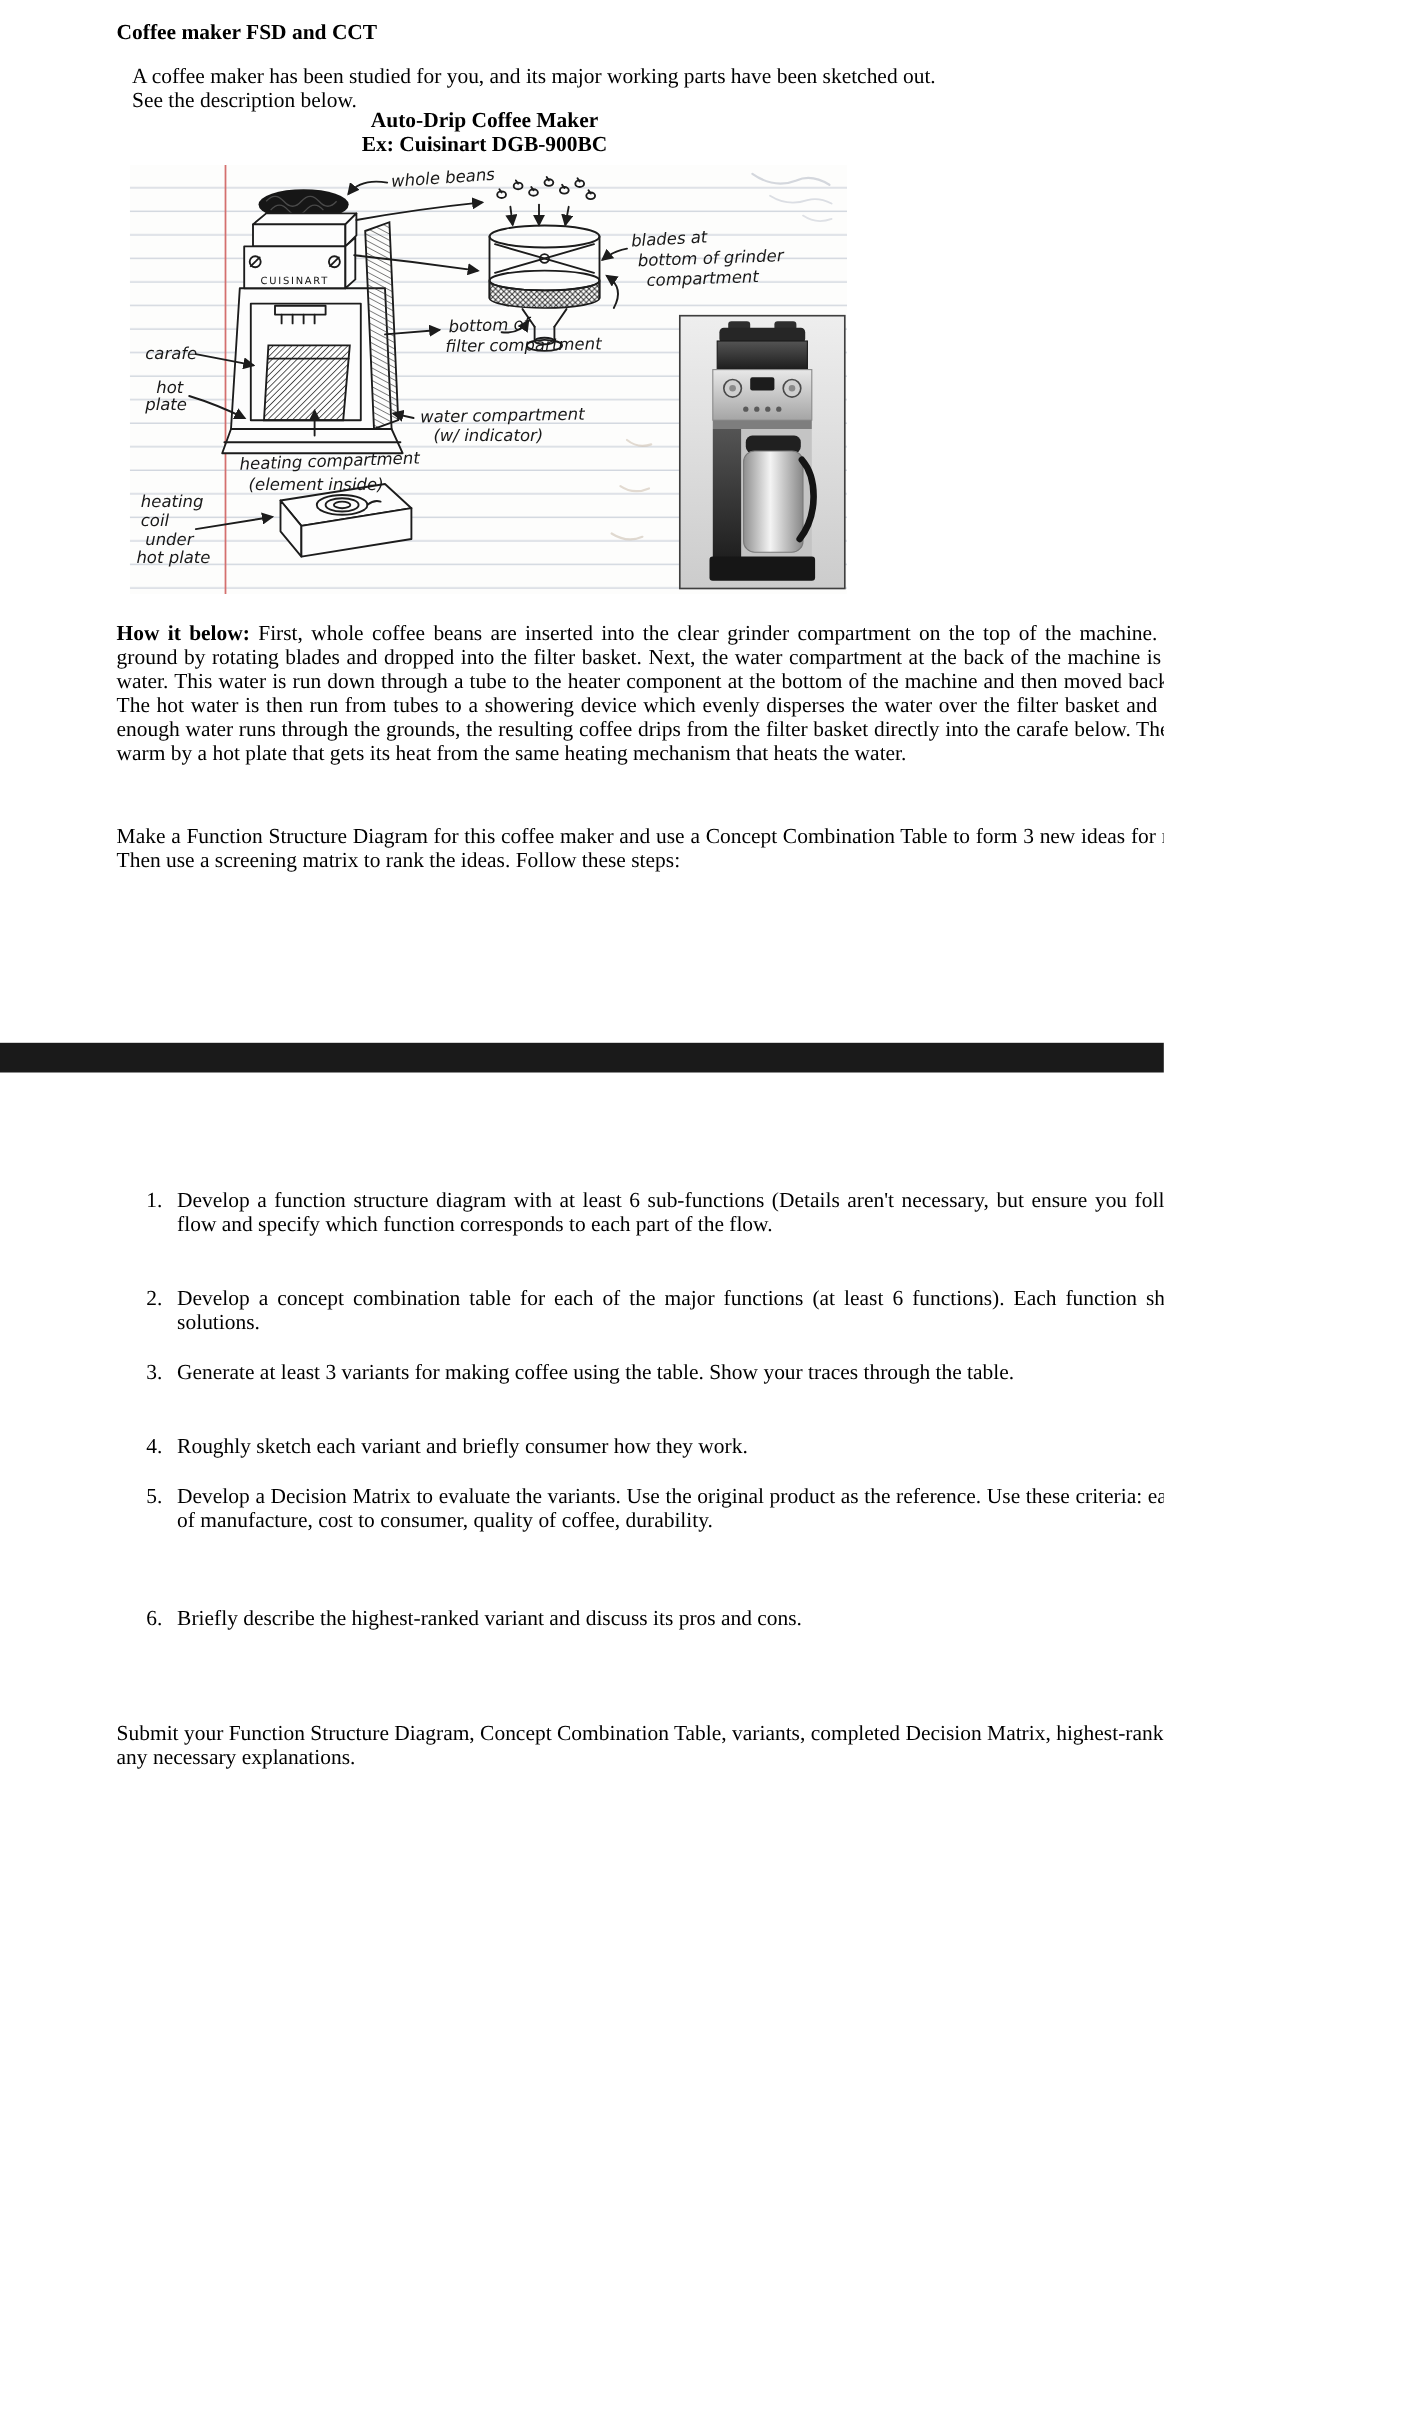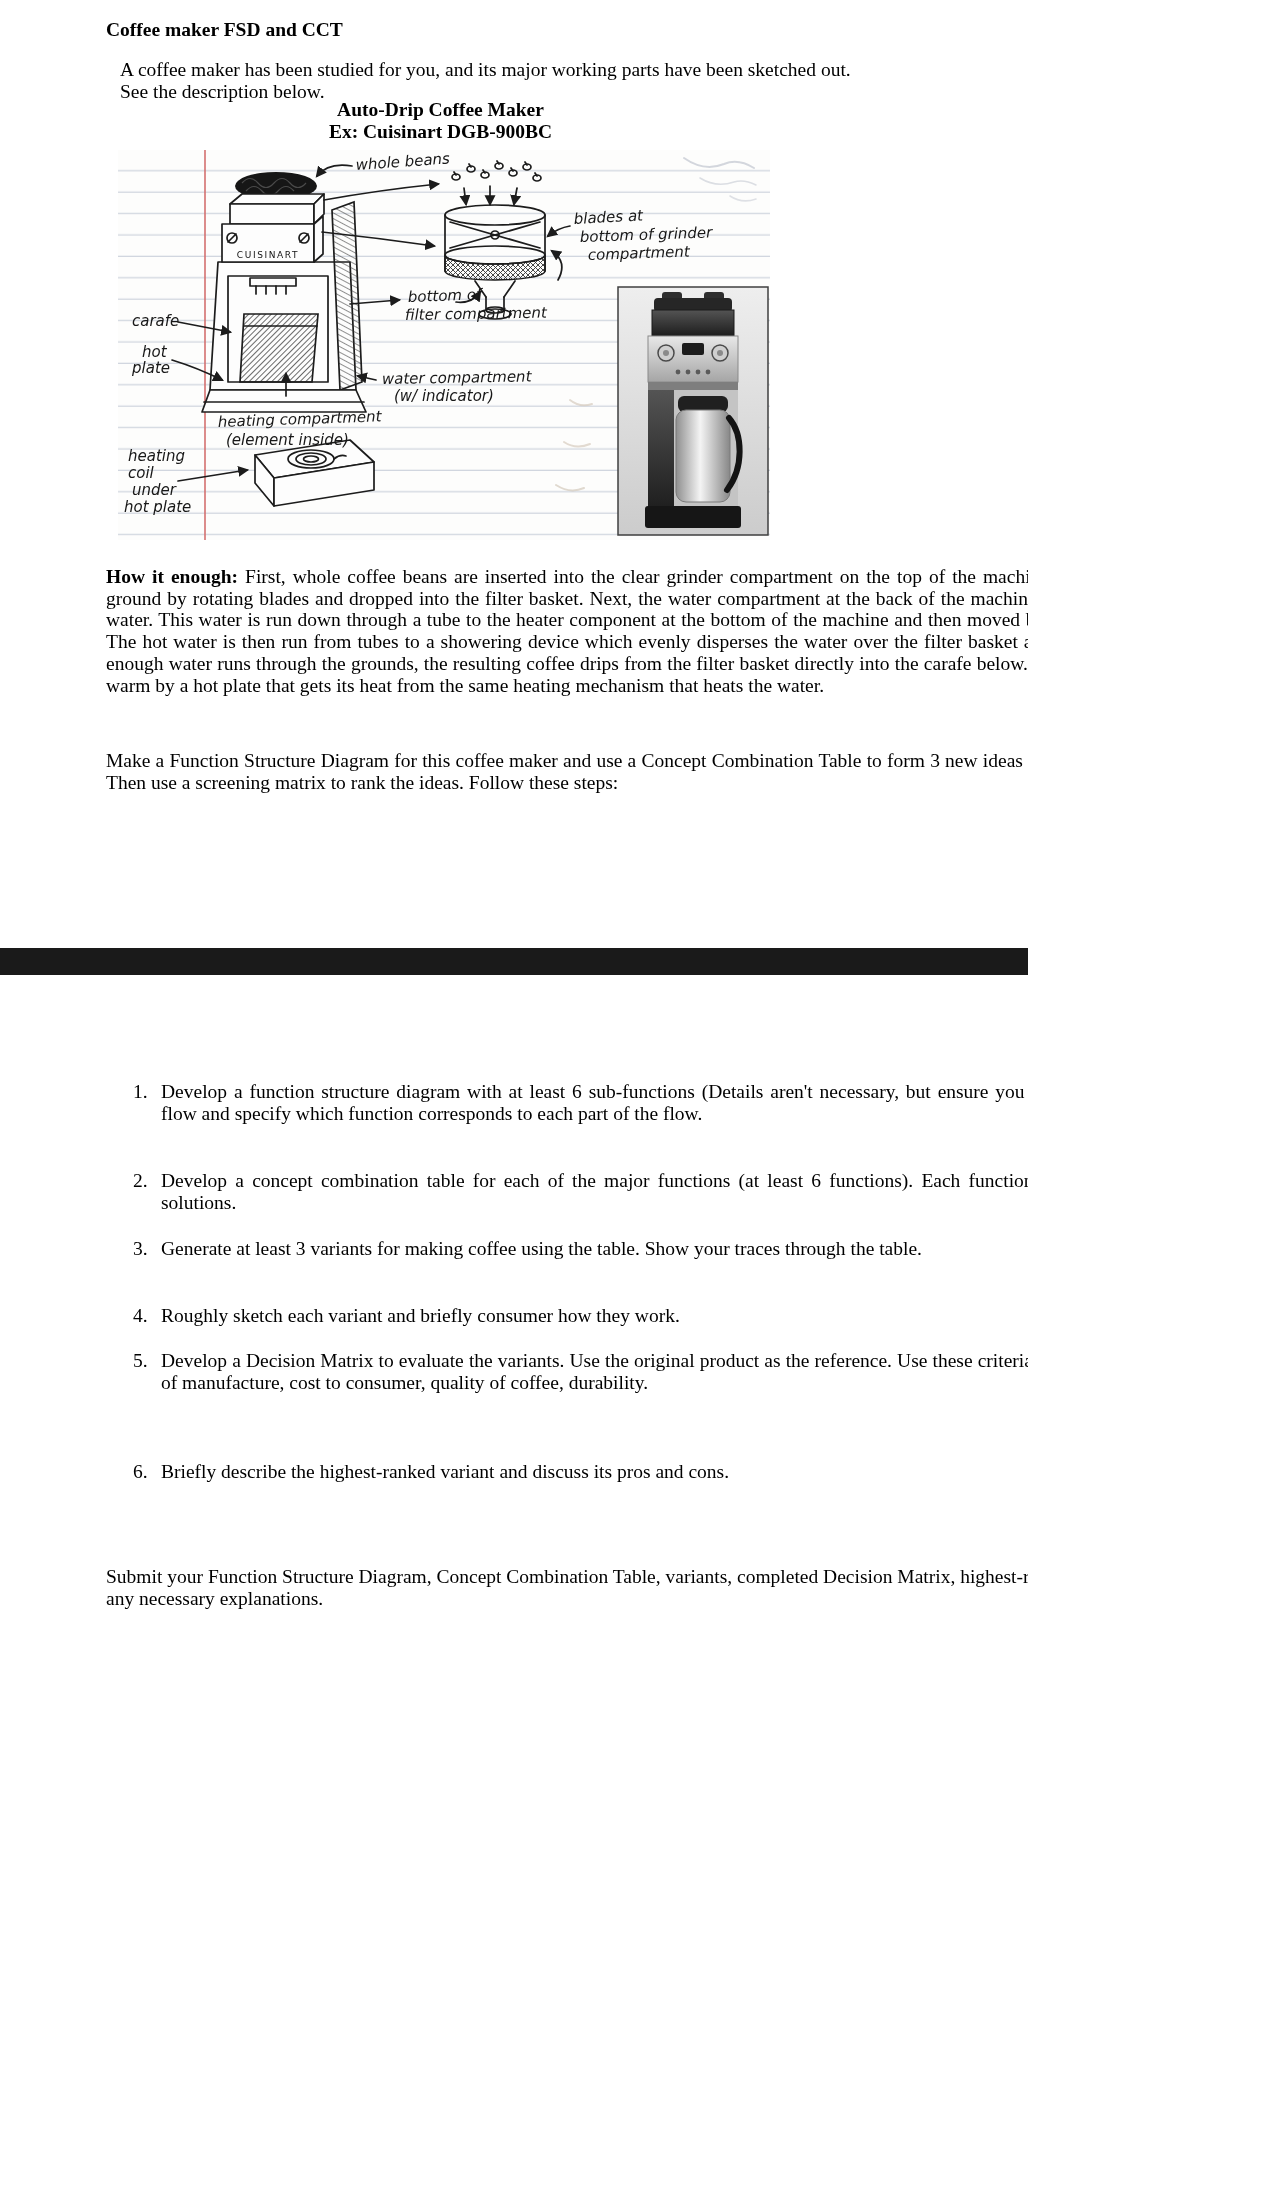--- a/index.html
+++ b/index.html
@@ -1,20 +1,21 @@
 <!DOCTYPE html>
 <html><head>
 <meta charset="utf-8">
 <style>
   html,body { margin:0; padding:0; background:#ffffff; }
   .doc {
     position:relative; width:1028px; height:2197px; background:#ffffff;
     font-family:"Liberation Serif","DejaVu Serif",serif;
     color:#000; font-size:19.5px; line-height:21.7px;
     overflow:hidden;
+    padding-left:30px;
   }
   .abs { position:absolute; }
   .b { font-weight:bold; }
   .just { text-align:justify; }
   .center { text-align:center; }
   .block { display:block; }
   .step { display:flex; }
   .step .num { width:28px; flex:0 0 28px; }
   .step .txt { flex:1; text-align:justify; }
   .pagebreak { position:absolute; left:0; width:1280px; height:27px; background:#1a1a1a; }
@@ -250,21 +251,21 @@
         <rect x="556" y="240" width="64" height="122" fill="#c4c4c4"></rect>
         <rect x="560" y="246" width="50" height="16" rx="6" fill="#202020"></rect>
         <rect x="558" y="260" width="54" height="92" rx="10" fill="url(#metal)" stroke="#7a7a7a"></rect>
         <path d="M611,268 C625,284 626,318 609,340" stroke="#141414" stroke-width="6" fill="none" stroke-linecap="round"></path>
         <rect x="527" y="356" width="96" height="22" rx="3" fill="#161616"></rect>
       </g>
     </g>
   </svg>
 
   <div class="abs just" style="left:106px; top:566px; width:1067px;">
-    <span class="b">How it enough:</span>
+    <span class="b">How it below:</span>
     <span>First, whole coffee beans are inserted into the clear grinder compartment on the top of the machine. The beans are ground by rotating blades and dropped into the filter basket. Next, the water compartment at the back of the machine is filled with the water. This water is run down through a tube to the heater component at the bottom of the machine and then moved back up to the top. The hot water is then run from tubes to a showering device which evenly disperses the water over the filter basket and grounds. Once enough water runs through the grounds, the resulting coffee drips from the filter basket directly into the carafe below. The carafe is kept warm by a hot plate that gets its heat from the same heating mechanism that heats the water.</span>
   </div>
   <div class="abs just" style="left:106px; top:740px; width:1067px;margin-top:10px;">Make a Function Structure Diagram for this coffee maker and use a Concept Combination Table to form 3 new ideas for making coffee. Then use a screening matrix to rank the ideas. Follow these steps:</div>
 
   <div class="pagebreak" style="top:948px;"></div>
 
   <div class="abs step" style="left:133px; top:1081px; width:1040px;">
     <span class="num">1.</span>
     <span class="txt">Develop a function structure diagram with at least 6 sub-functions (Details aren't necessary, but ensure you follow the E-M-S flow and specify which function corresponds to each part of the flow.</span>
   </div>

